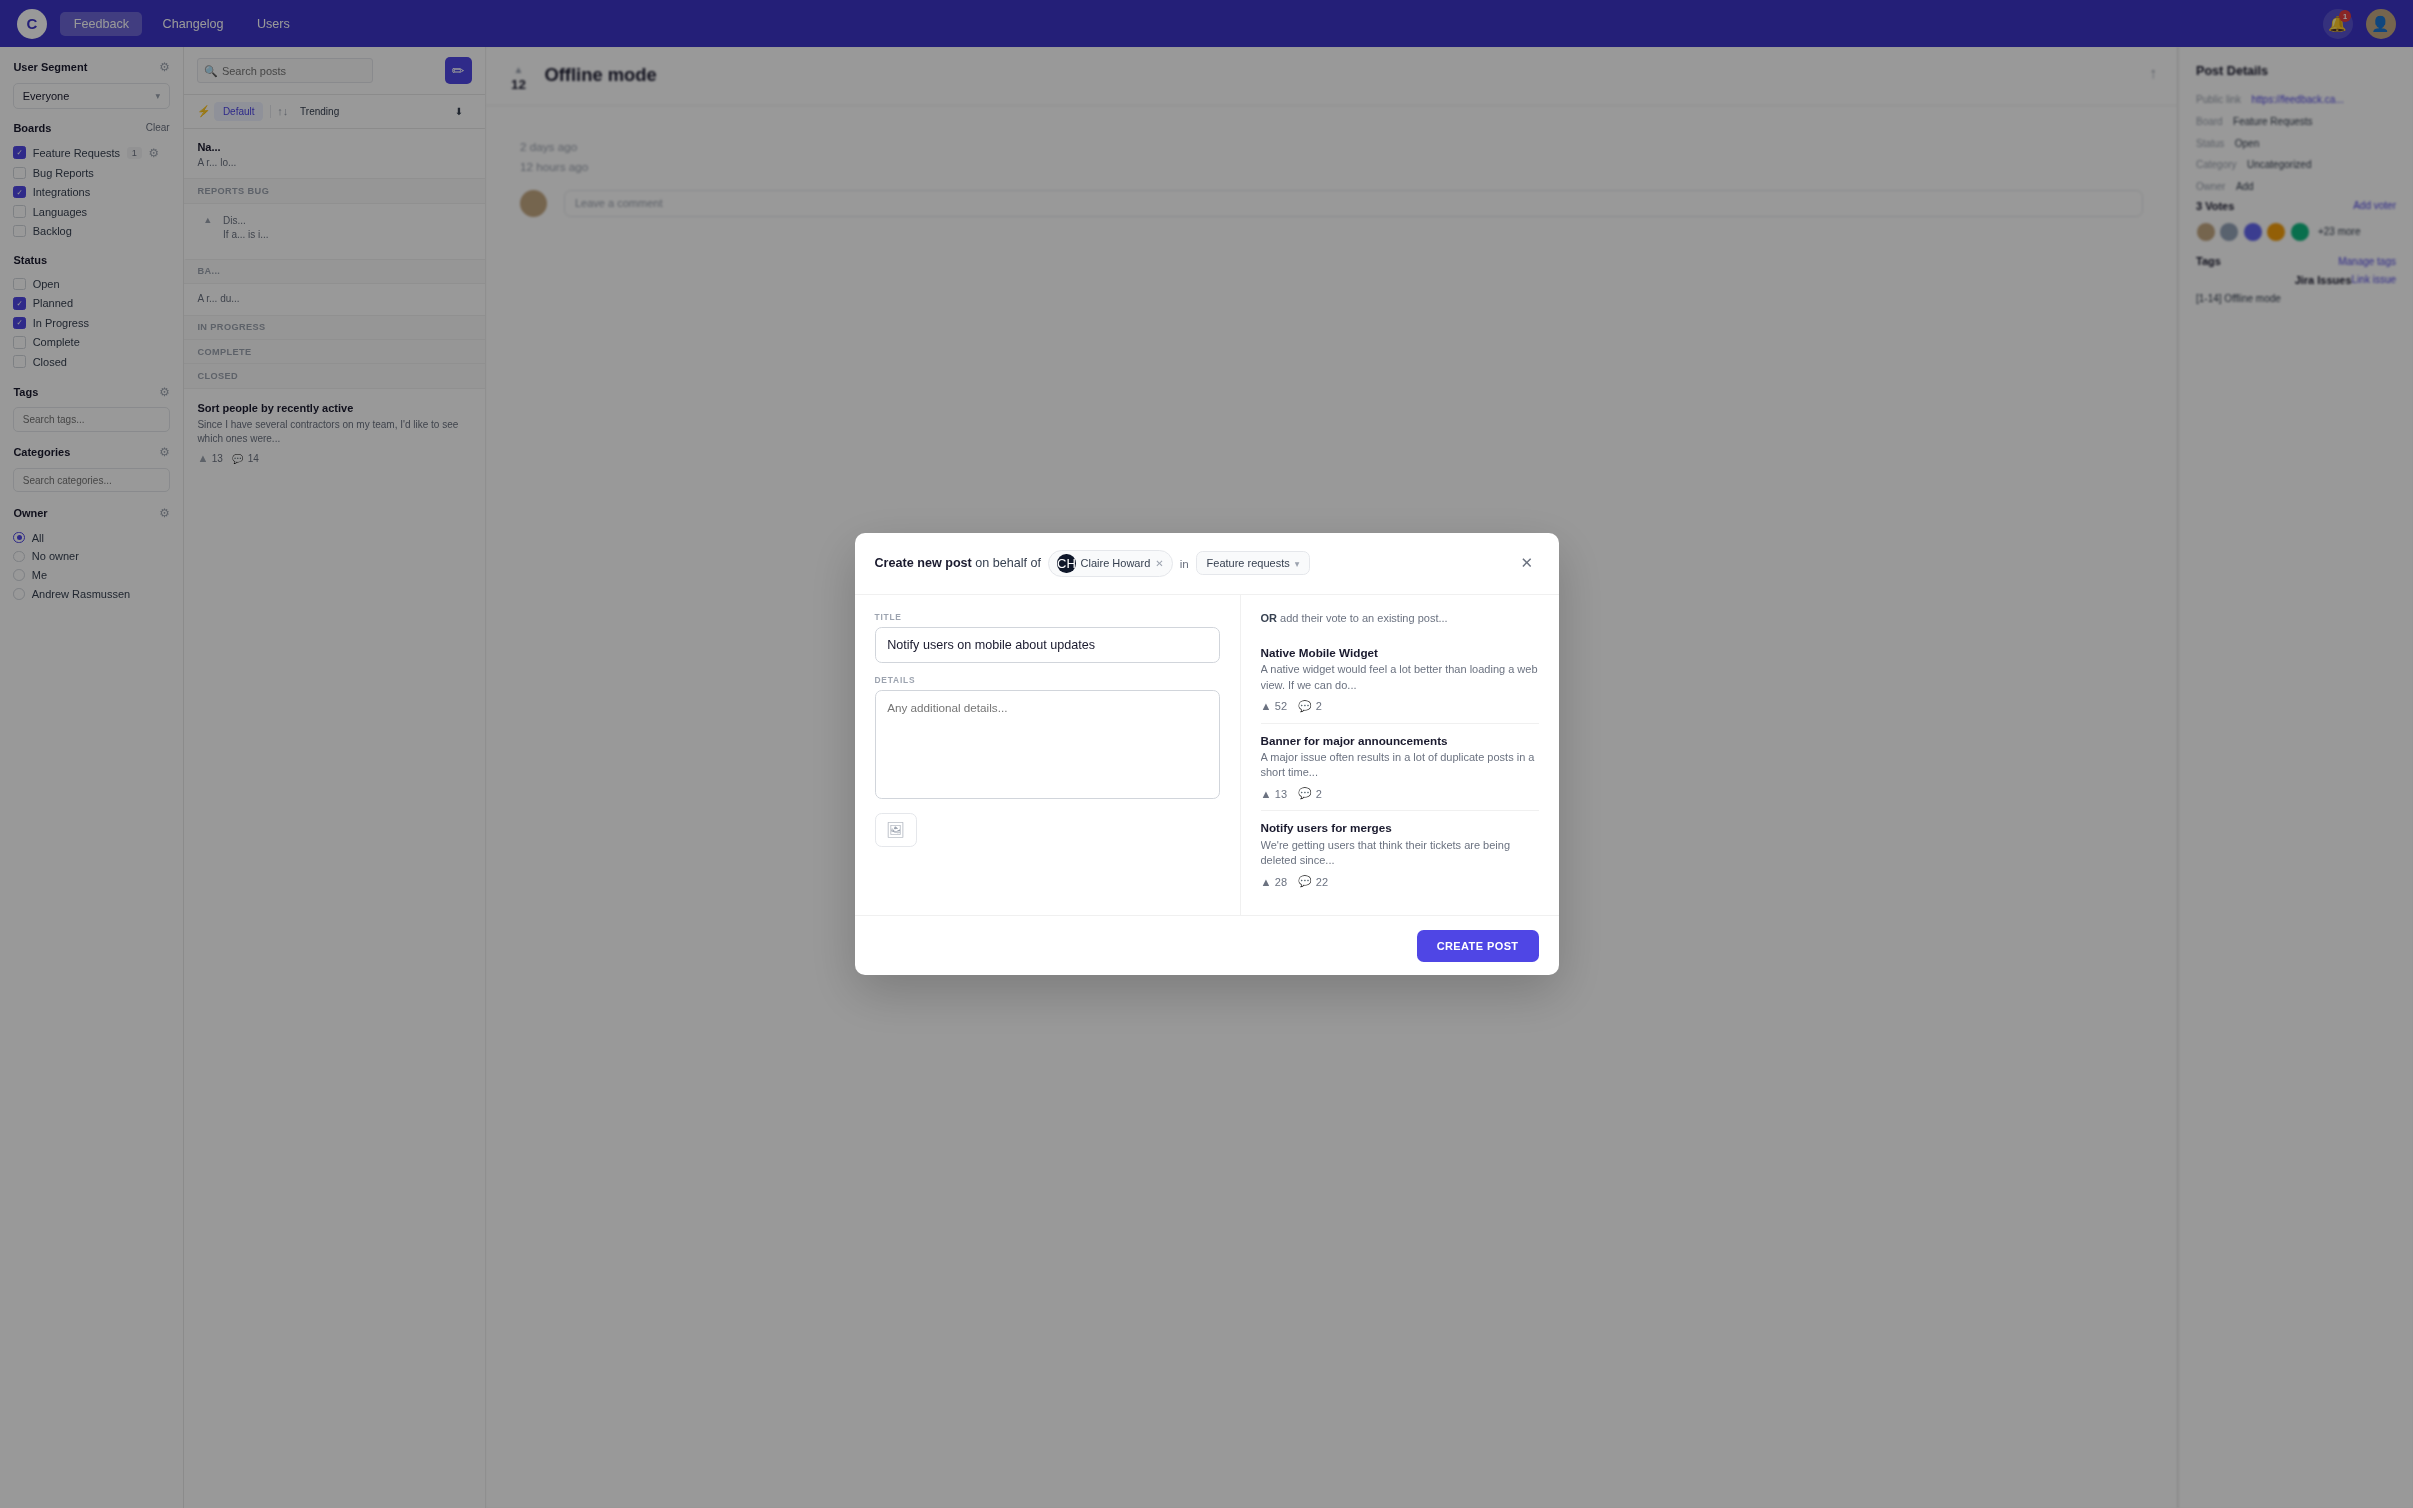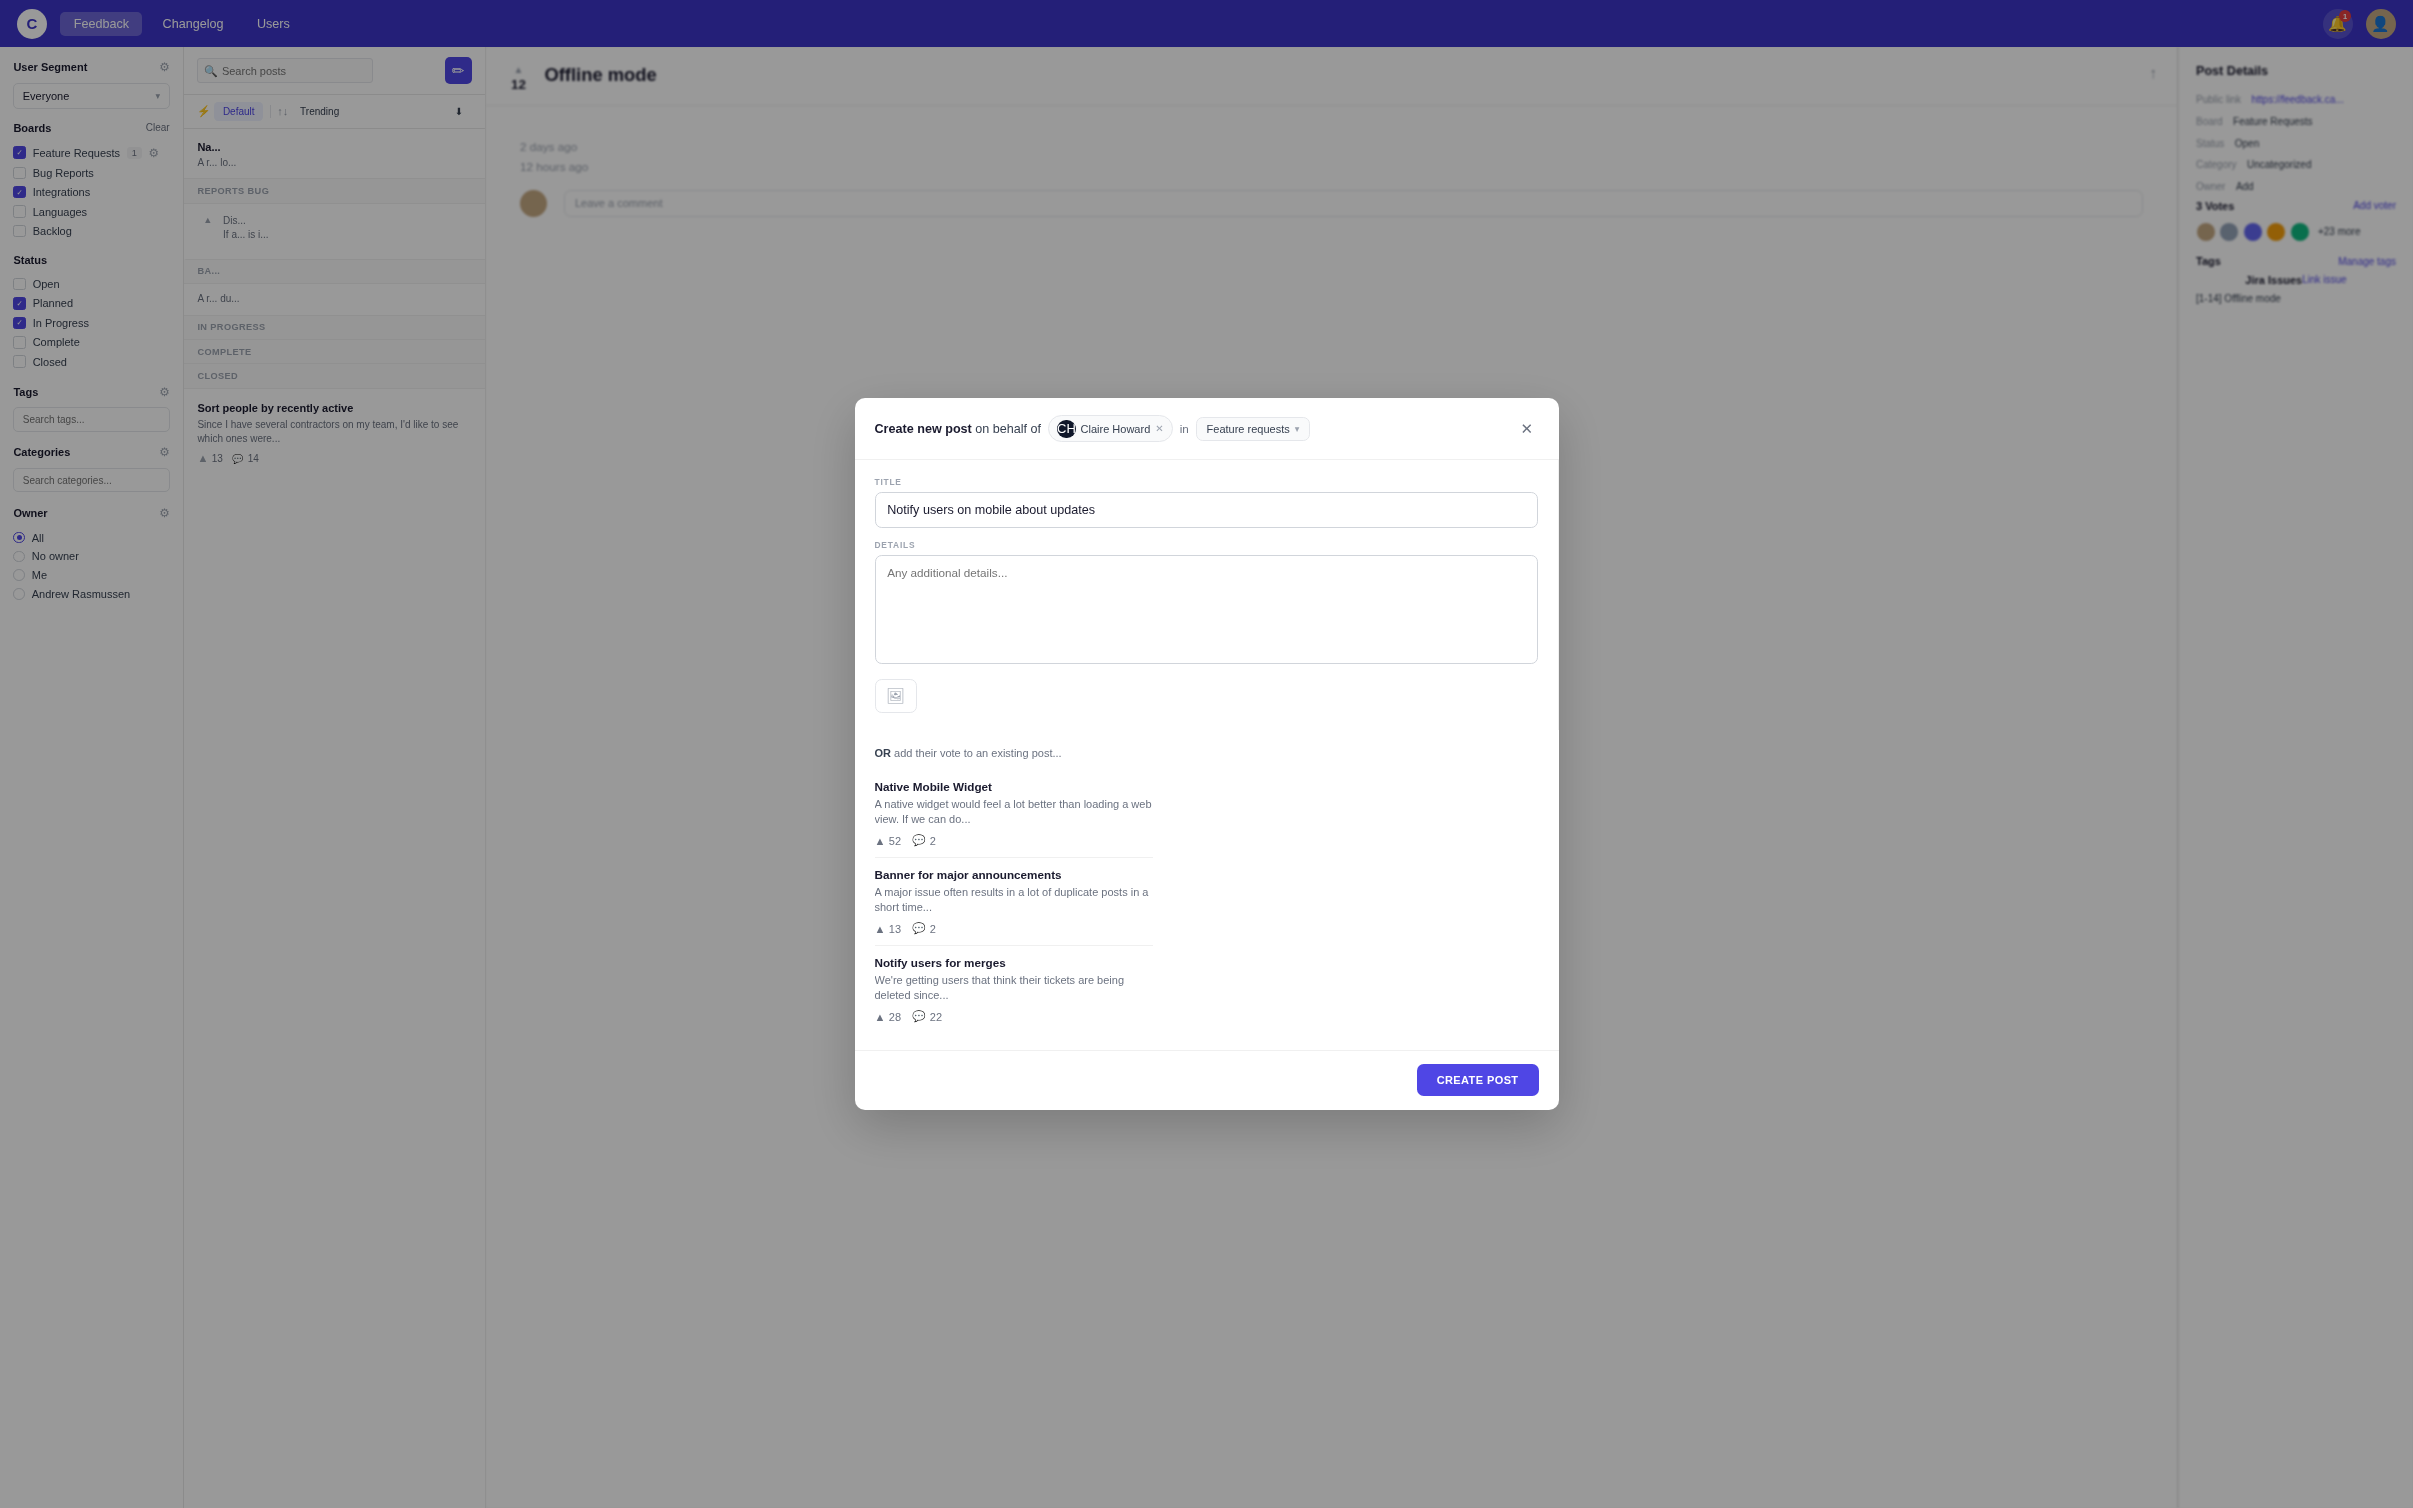--- a/index.html
+++ b/index.html
@@ -197,21 +197,21 @@
     .user-pill-x { color: #9ca3af; font-size: 10px; cursor: pointer; }
 
     .board-select {
       display: flex; align-items: center; gap: 5px; background: #f9fafb; border: 0.8px solid #e5e7eb;
       border-radius: 6.7px; padding: 5px 10px; font-size: 11px; color: #374151; cursor: pointer;
     }
     .board-select-arrow { color: #9ca3af; font-size: 9.2px; }
 
     .modal-in-text { font-size: 11.7px; color: #6b7280; }
 
-    .modal-body { display: flex; flex-direction: column; }
+    .modal-body { display: flex; }
     .modal-left { flex: 1; padding: 17px 20px; border-right: 0.8px solid #f0f0f0; }
     .modal-right { width: 318px; padding: 17px 20px; }
 
     .form-label { font-size: 8.4px; font-weight: 600; color: #9ca3af; letter-spacing: 0.8px; text-transform: uppercase; margin-bottom: 5px; }
     .form-title-input {
       width: 100%; border: 0.8px solid #d1d5db; border-radius: 6.7px; padding: 10px 11.7px; font-size: 12.6px;
       color: #1a1a2e; outline: none; margin-bottom: 11.7px;
     }
     .form-details-textarea {
       width: 100%; border: 0.8px solid #d1d5db; border-radius: 6.7px; padding: 10px 11.7px; font-size: 11.7px;
@@ -485,21 +485,21 @@
         <div style="width:20px;height:20px;border-radius:50%;background:#94a3b8;border:1.7px solid #fff;"></div>
         <div style="width:20px;height:20px;border-radius:50%;background:#6366f1;border:1.7px solid #fff;"></div>
         <div style="width:20px;height:20px;border-radius:50%;background:#f59e0b;border:1.7px solid #fff;"></div>
         <div style="width:20px;height:20px;border-radius:50%;background:#10b981;border:1.7px solid #fff;"></div>
         <span style="font-size:10px;color:#374151;margin-left:5px;">+23 more</span>
       </div>
       <div style="display:flex;align-items:center;justify-content:space-between;margin-bottom:6.7px;">
         <span style="font-size:11px;font-weight:600;color:#1a1a2e;">Tags</span>
         <span style="font-size:10px;color:#4f46e5;cursor:pointer;">Manage tags</span>
       </div>
-      <div style="display:flex;align-items:center;justify-content:center;margin-bottom:6.7px;">
+      <div style="display:flex;align-items:center;justify-content:flex-end;margin-bottom:6.7px;">
         <span style="font-size:11px;font-weight:600;color:#1a1a2e;">Jira Issues</span>
         <span style="font-size:10px;color:#4f46e5;cursor:pointer;">Link issue</span>
       </div>
       <div style="font-size:10px;color:#374151;">[1-14] Offline mode</div>
     </div>
 
   </div>
 </div>
 
 <div class="modal-overlay">

